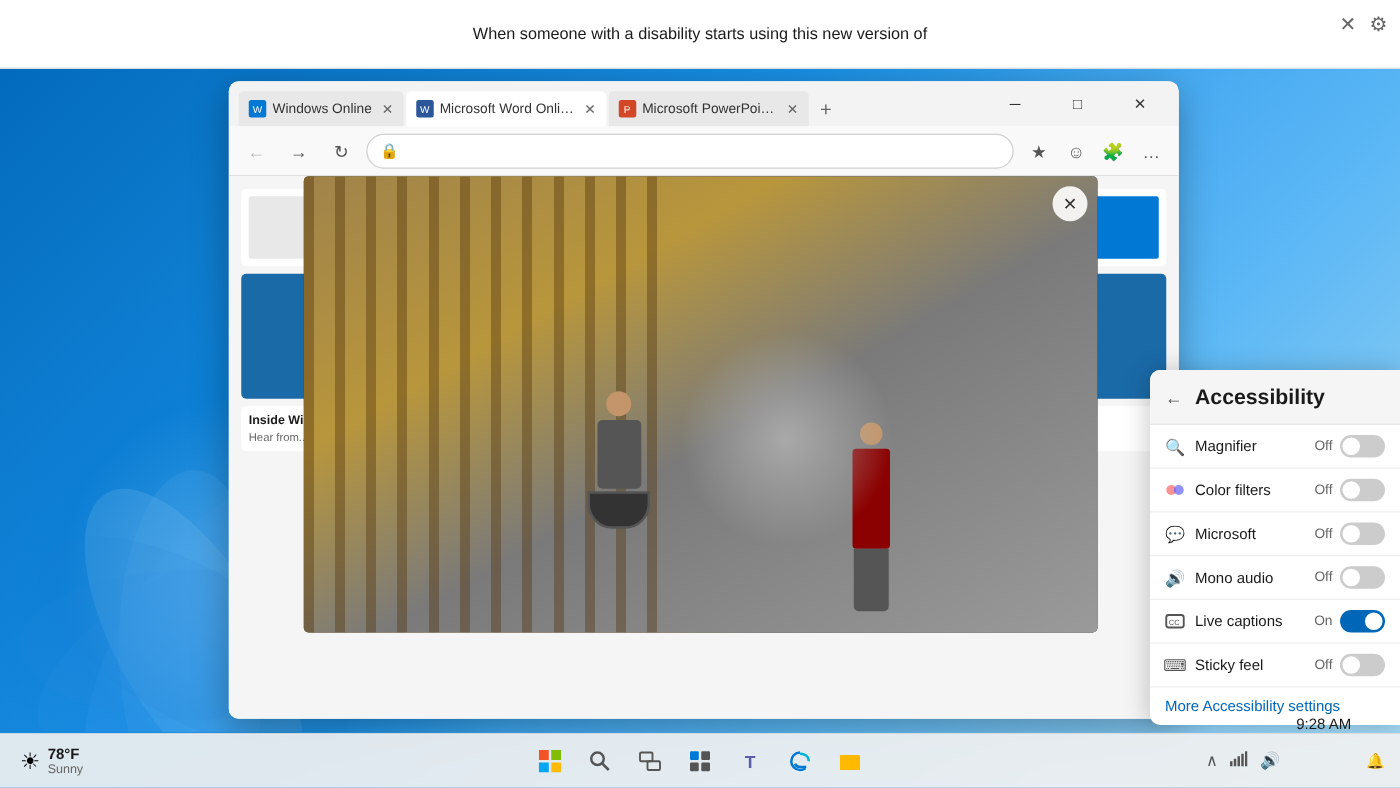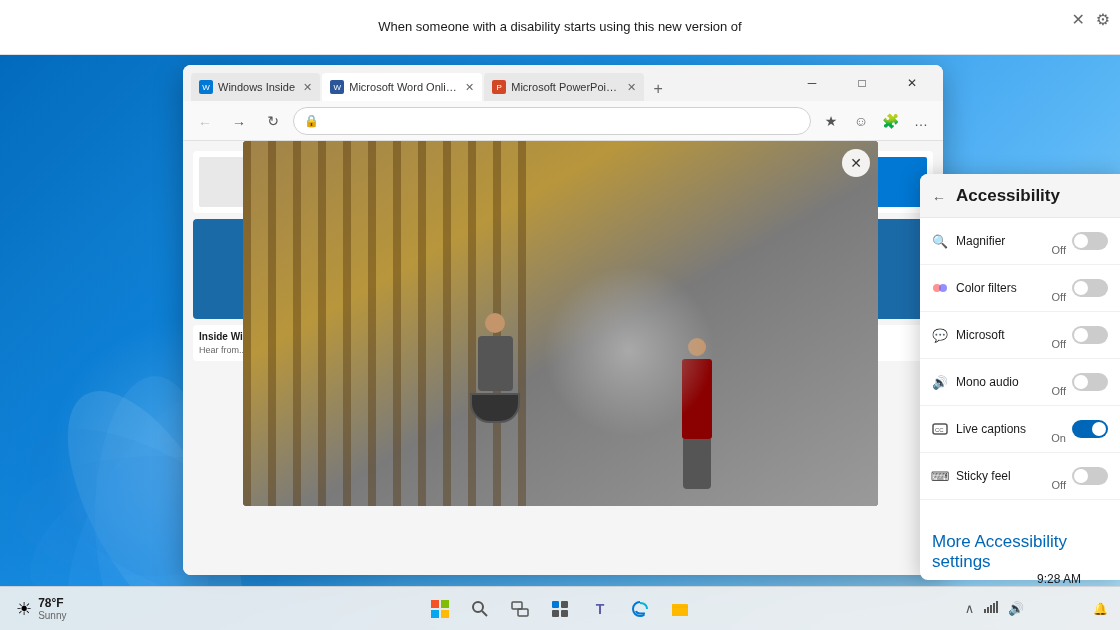--- a/index.html
+++ b/index.html
@@ -379,21 +379,20 @@
 
     .panel-row-right {
       display: flex;
       align-items: center;
       gap: 6px;
     }
 
     .toggle-label {
       font-size: 11px;
       color: #666;
-      margin-top: 18px;
     }
 
     .toggle {
       width: 36px;
       height: 18px;
       border-radius: 9px;
       display: flex;
       align-items: center;
       padding: 2px;
       cursor: pointer;
@@ -411,24 +410,23 @@
 
     .toggle-thumb {
       width: 14px;
       height: 14px;
       border-radius: 50%;
       background: white;
     }
 
     .panel-footer {
       padding: 8px 12px;
-      font-size: 17px;
+      font-size: 12px;
       color: #0067b8;
       cursor: pointer;
-      margin-top: 24px;
     }
 
     
     .taskbar {
       position: absolute;
       bottom: 0;
       left: 0;
       right: 0;
       height: 44px;
       background: rgba(240, 240, 240, 0.92);
@@ -553,21 +551,21 @@
   </button>
 </div>
 
 <div class="browser-window">
 
   <div class="browser-titlebar">
     <div class="tab-bar">
 
       <div class="tab">
         <div class="tab-favicon" style="background:#0078d4;display:flex;align-items:center;justify-content:center;font-size:8px;color:white;">W</div>
-        <span class="tab-label">Windows Inside</span>
+        <span class="tab-label">Windows Online</span>
         <span class="tab-close">✕</span>
       </div>
 
       <div class="tab active">
         <div class="tab-favicon" style="background:#2b579a;display:flex;align-items:center;justify-content:center;font-size:8px;color:white;">W</div>
         <span class="tab-label">Microsoft Word Online</span>
         <span class="tab-close">✕</span>
       </div>
 
       <div class="tab">

